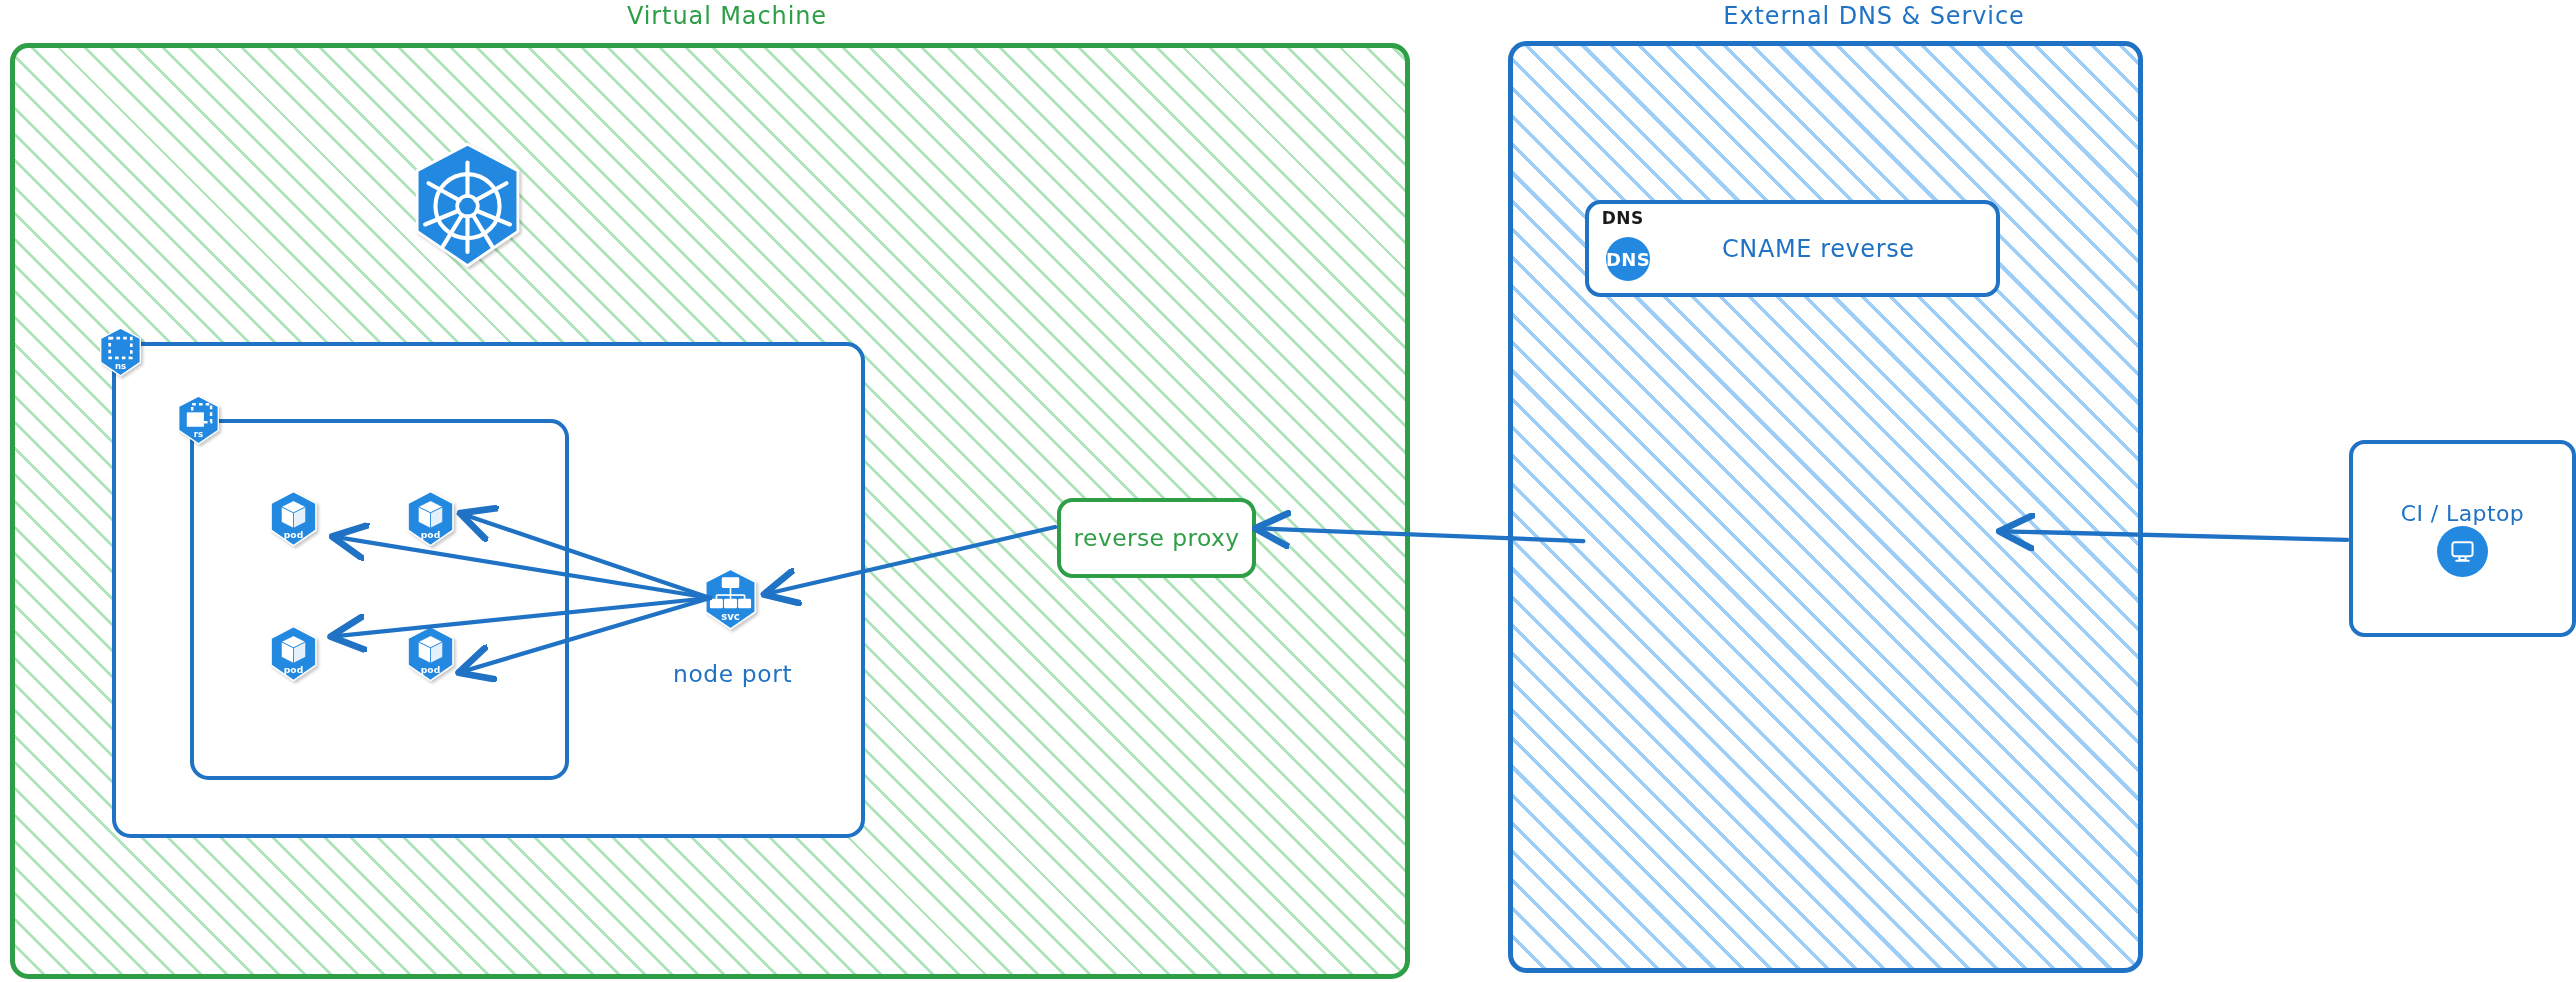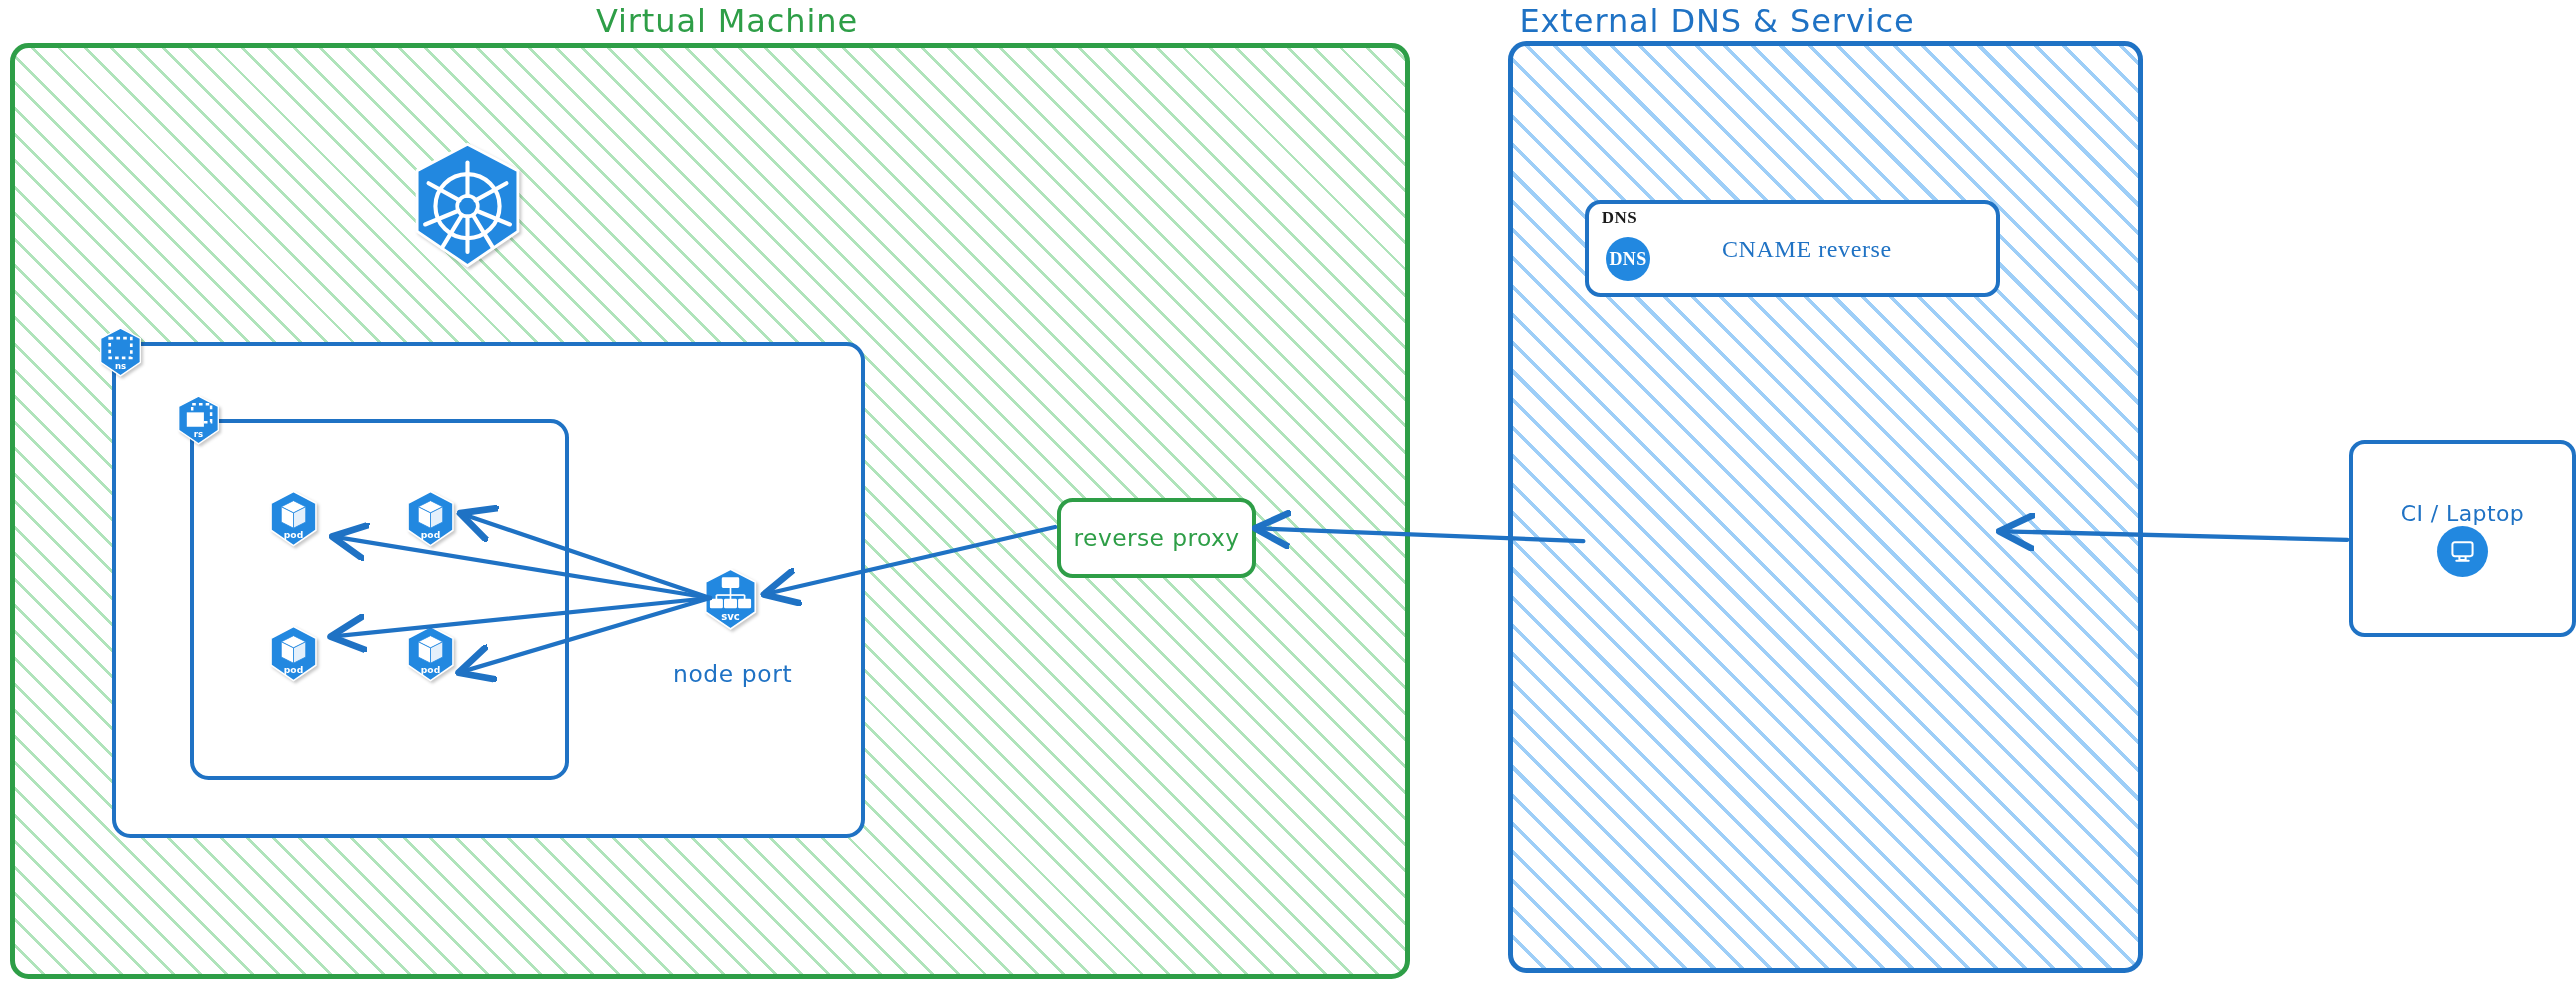--- a/index.html
+++ b/index.html
@@ -50,33 +50,33 @@
         45deg,
         rgba(125, 190, 245, 0.75) 0px,
         rgba(125, 190, 245, 0.75) 3.6px,
         rgba(255, 255, 255, 0) 3.6px,
         rgba(255, 255, 255, 0) 20px);
   }
 
   .panel-title {
     position: absolute;
     font-family: "DejaVu Sans", sans-serif;
-    font-size: 32px;
+    font-size: 24px;
     font-weight: 500;
     letter-spacing: 0.9px;
     white-space: nowrap;
     transform: translateX(-50%);
   }
   .panel-title-vm {
     left: 727px;
     top: 2.1px;
     color: #2e9e47;
   }
   .panel-title-ext {
-    left: 1717px;
+    left: 1874px;
     top: 2.1px;
     color: #1f72c4;
     text-align: right;
   }
 
   
   .k8box {
     position: absolute;
     border: 4.3px solid #1f72c4;
     border-radius: 18.5px;
@@ -132,21 +132,20 @@
 
   .box-ci {
     left: 2349px; top: 440px; width: 227px; height: 197px;
     flex-direction: column; gap: 0;
   }
   .box-ci .rbox-label { color: #1f72c4; font-size: 22px; }
 
   .box-dns {
     left: 1585px; top: 200px; width: 415px; height: 97px;
     justify-content: flex-start;
-    font-family: Liberation Serif, serif;
   }
 
   .rbox-label {
     font-family: "DejaVu Sans", sans-serif;
     font-weight: 500;
     white-space: nowrap;
     letter-spacing: 0.4px;
   }
 
   

